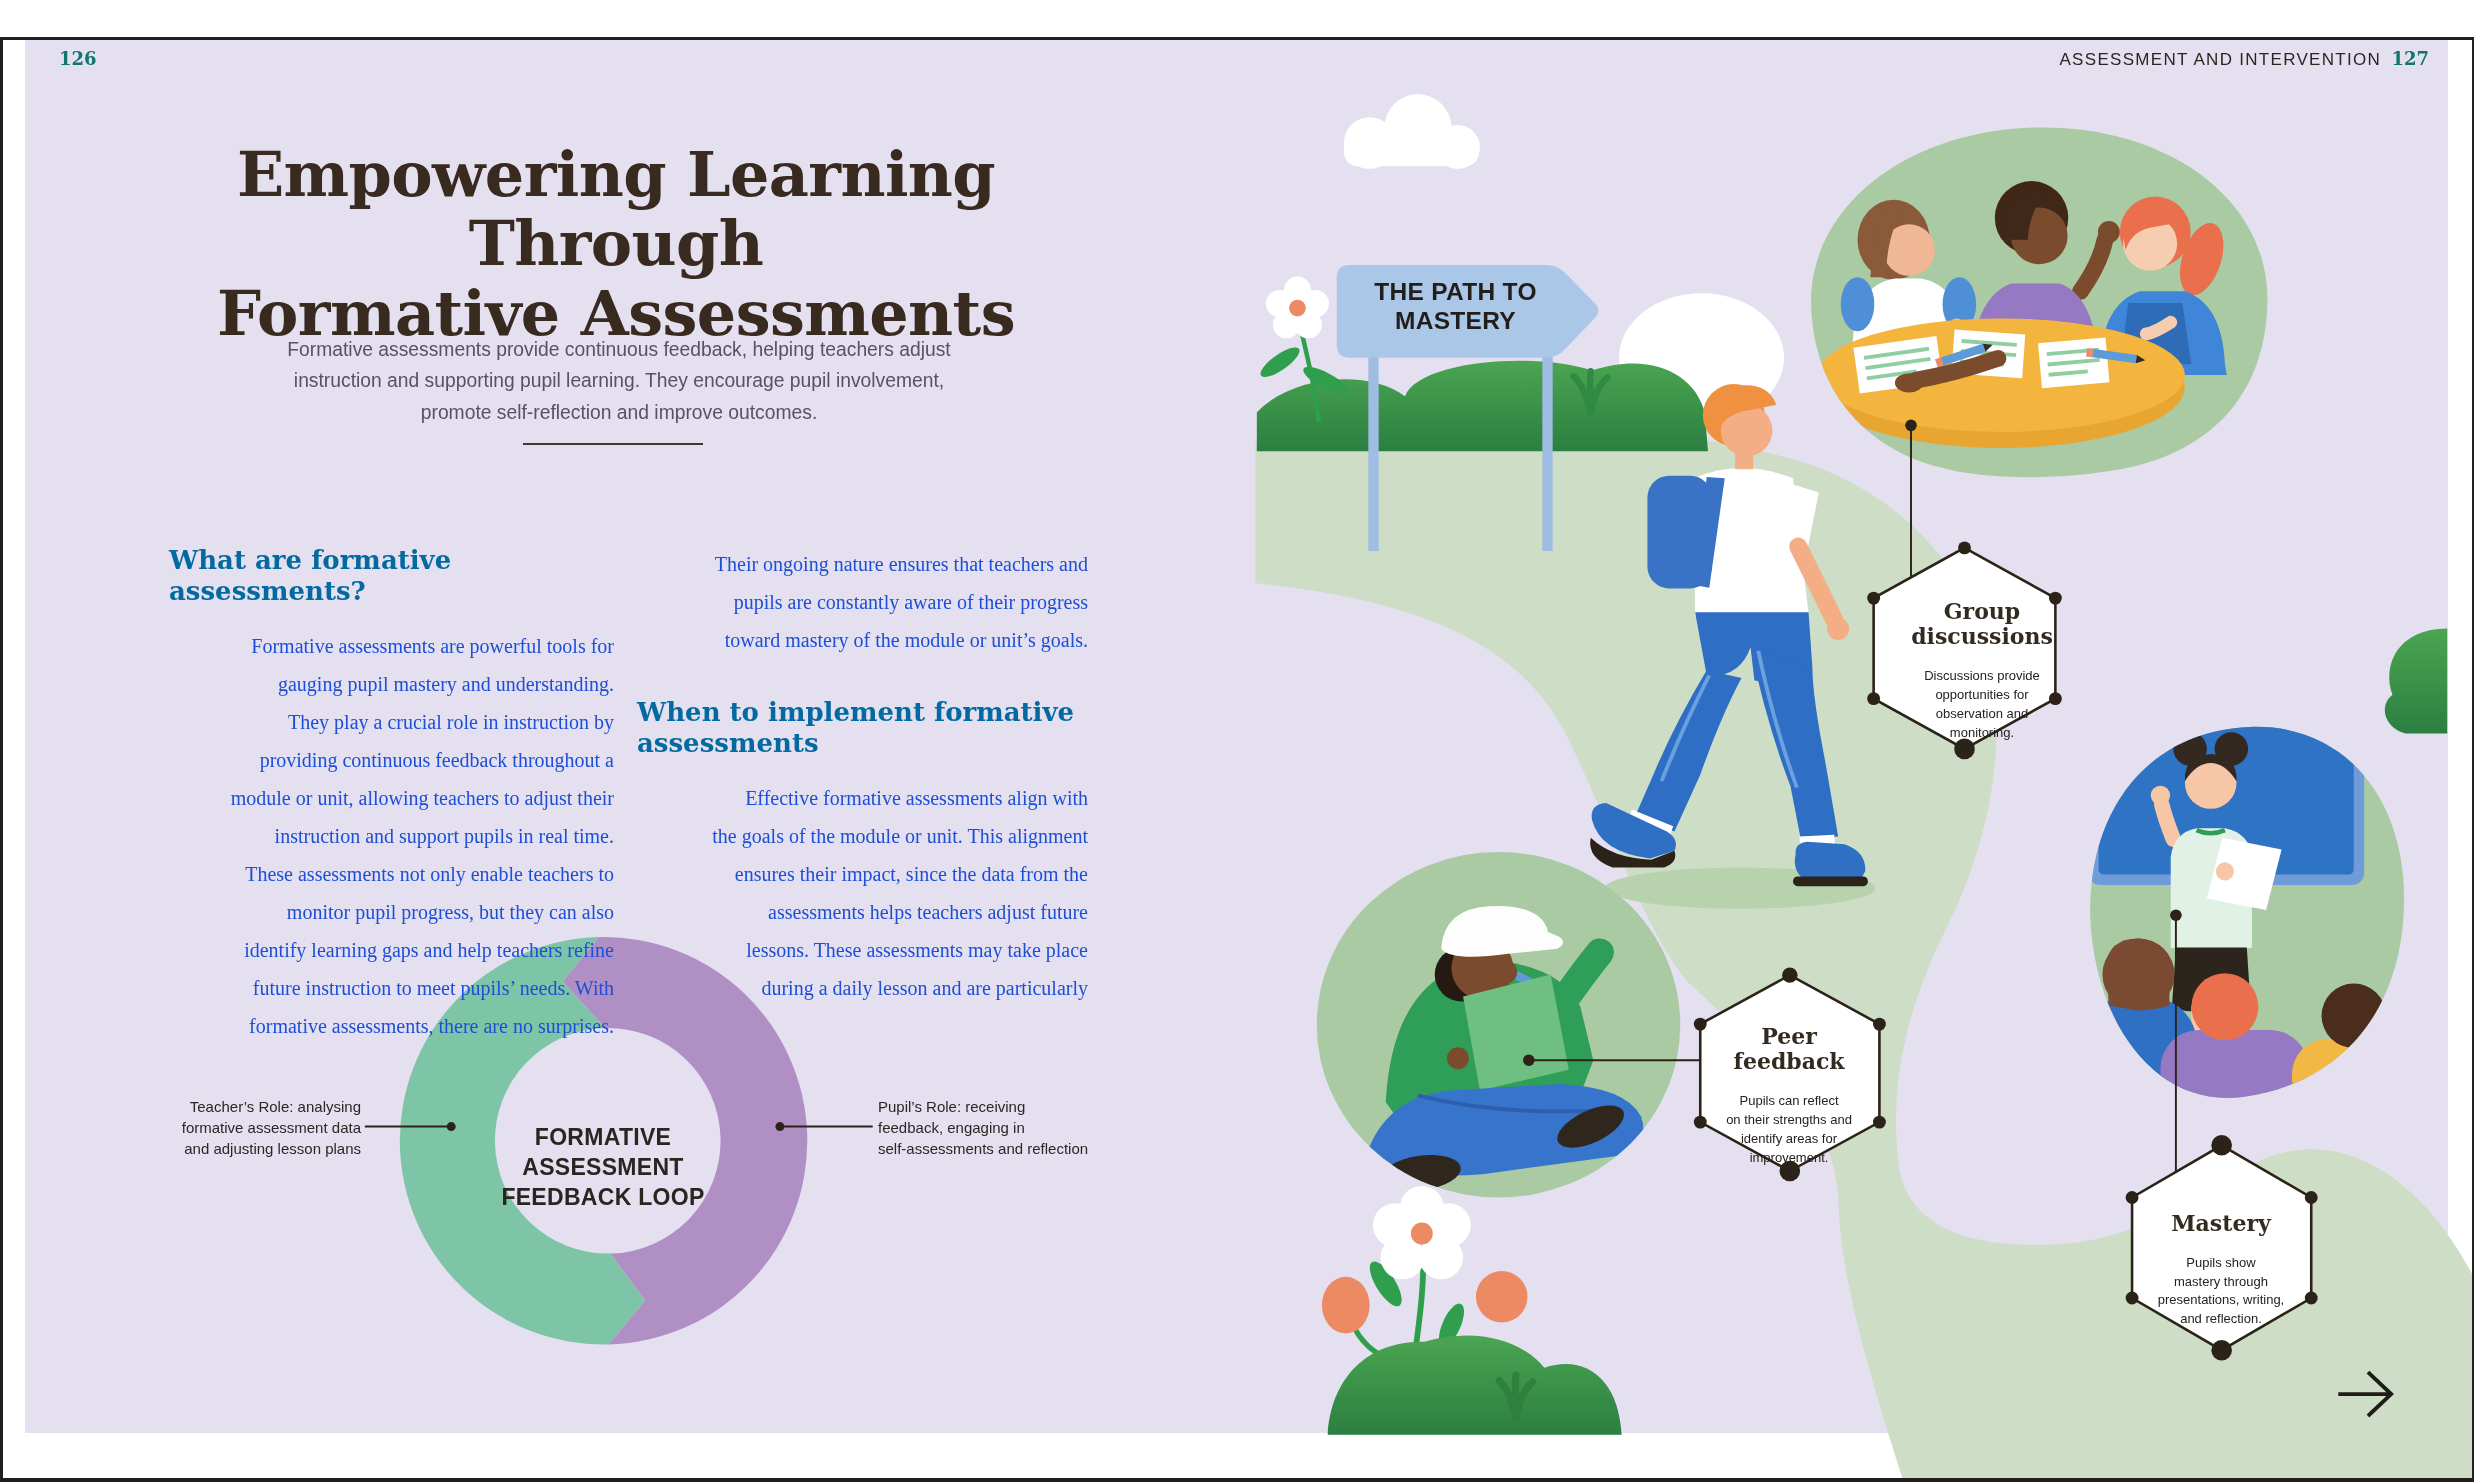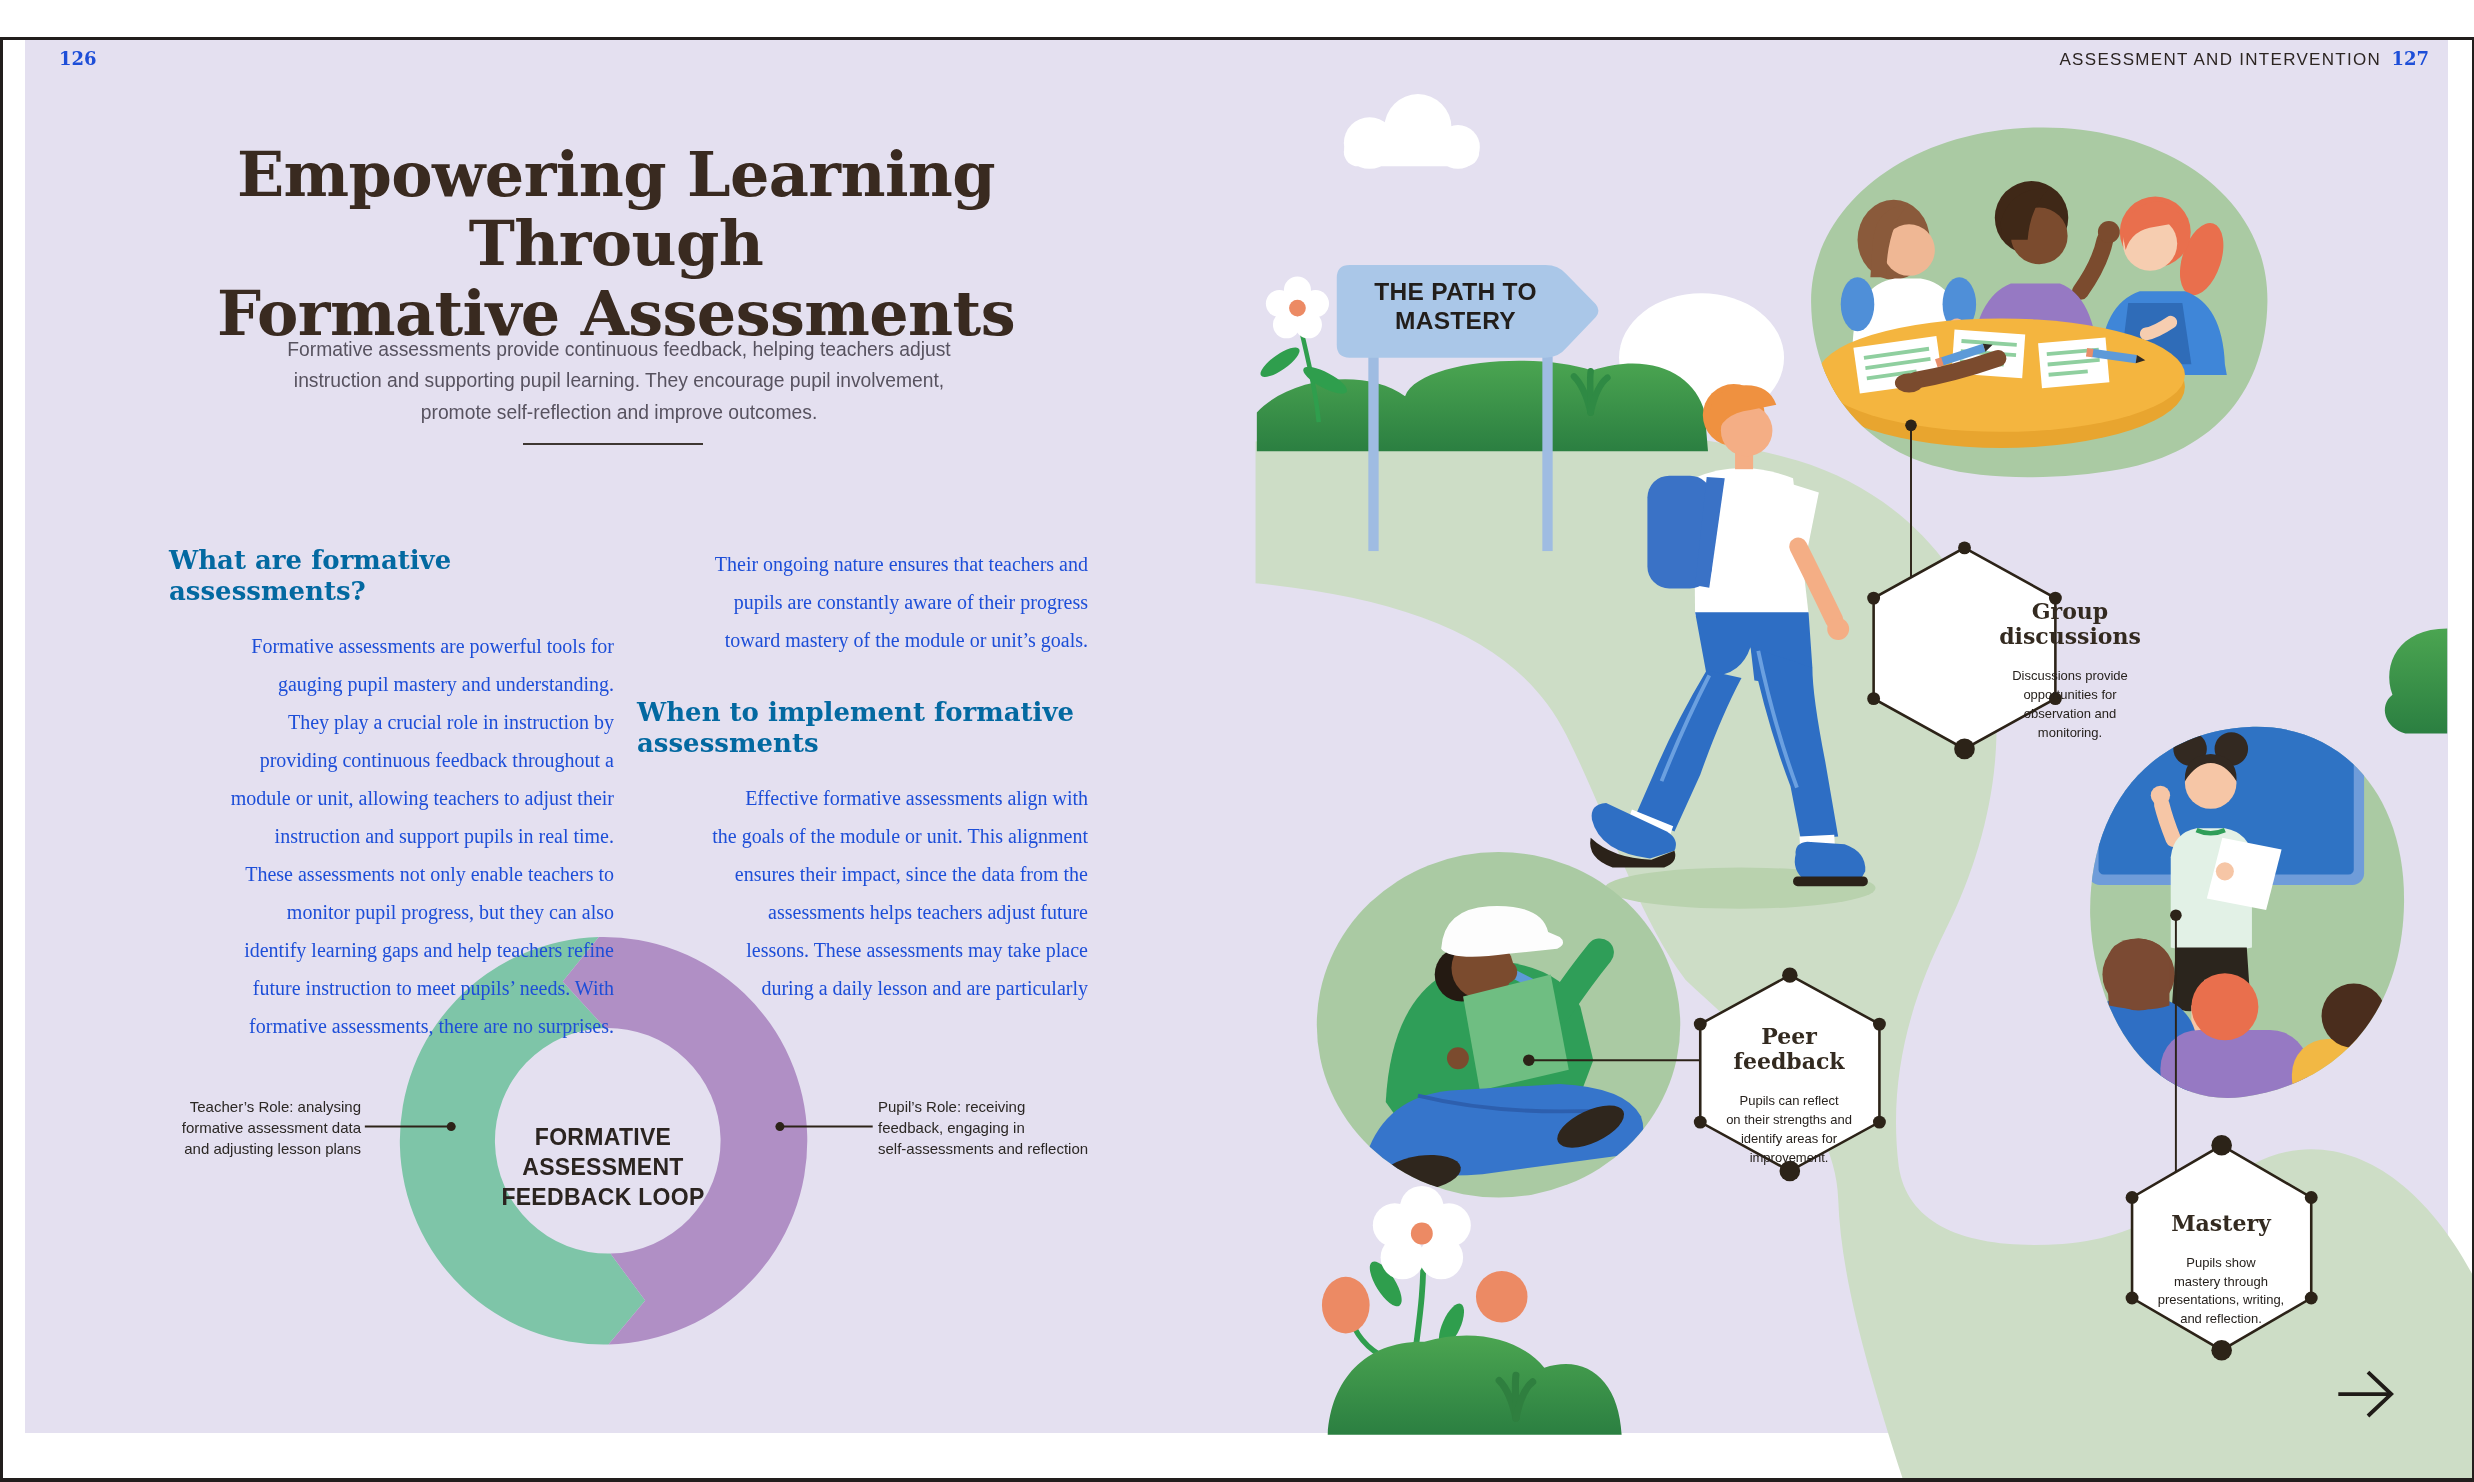--- a/index.html
+++ b/index.html
@@ -3,21 +3,21 @@
 <meta charset="utf-8">
 <style>
   html,body{margin:0;padding:0;background:#ffffff;}
   .canvas{position:relative;width:2475px;height:1483px;background:#ffffff;overflow:hidden;
           font-family:"Liberation Sans",sans-serif;}
   .page-bg{position:absolute;left:24.5px;top:40px;width:2423px;height:1393px;background:#e4e0f0;}
   .illo{position:absolute;left:0;top:0;z-index:1;}
   .txt{position:absolute;z-index:2;white-space:pre-line;}
   .frame{position:absolute;background:#221e1d;z-index:4;}
 
-  .pagenum{font-family:"DejaVu Serif",serif;font-weight:bold;font-size:18px;color:#1d4ed8;}
+  .pagenum{font-family:"DejaVu Serif",serif;font-weight:bold;font-size:18px;color:#0f766e;}
   .runhead{display:flex;align-items:baseline;gap:10.3px;}
   .runhead .cap{font-size:17px;letter-spacing:1.3px;color:#2c2522;}
 
   .title{font-family:"DejaVu Serif",serif;font-weight:bold;font-size:62px;line-height:1.12;
          color:#392a20;text-align:center;letter-spacing:-0.6px;}
   .byline{font-weight:bold;font-size:20.6px;letter-spacing:0.6px;color:#3e3d40;text-align:center;}
   .intro{font-size:19.3px;line-height:1.62;color:#57525f;text-align:center;}
   .divider{position:absolute;background:#3e3732;z-index:2;}
 
   .colhead{font-family:"DejaVu Serif",serif;font-weight:bold;font-size:26px;line-height:1.2;
@@ -421,21 +421,21 @@
 formative assessment data
 and adjusting lesson plans</div>
 
   <div class="txt donut-label" style="left:878px;top:1096px;width:245px;text-align:left;">Pupil’s Role: receiving
 feedback, engaging in
 self-assessments and reflection</div>
 
   <div class="txt sign-text" style="left:1337px;top:278px;width:237px;">THE PATH TO
 MASTERY</div>
 
-  <div class="txt hex-block" style="left:1980px;top:588px;width:180px;">
+  <div class="txt hex-block" style="left:1892px;top:588px;width:180px;">
     <div class="hex-title">Group
 discussions</div>
     <div class="hex-body">Discussions provide
 opportunities for
 observation and
 monitoring.</div>
   </div>
 
   <div class="txt hex-block" style="left:1699px;top:1013px;width:180px;">
     <div class="hex-title">Peer

